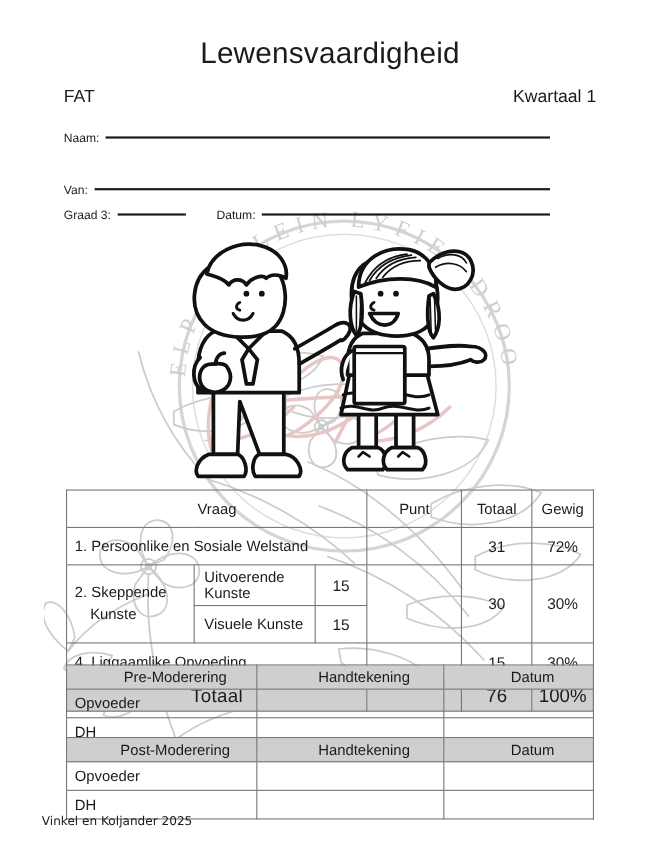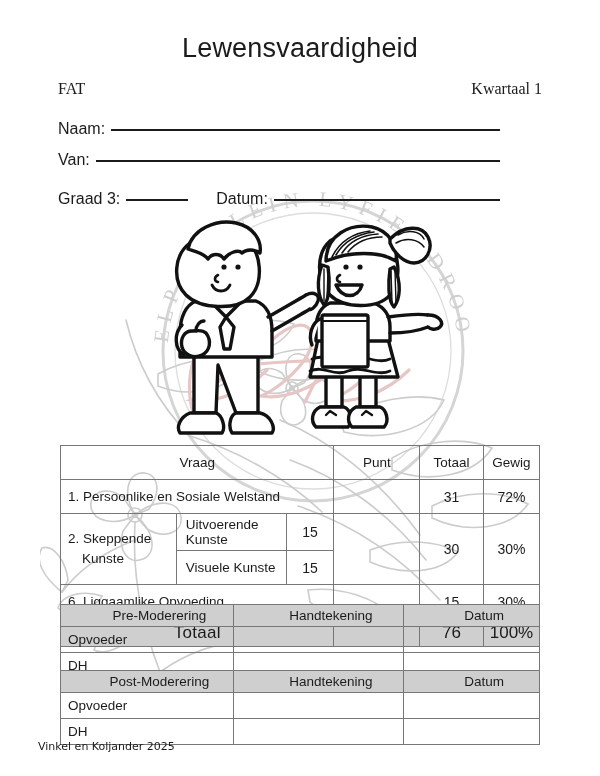--- a/index.html
+++ b/index.html
@@ -65,43 +65,42 @@
     position: absolute;
     left: 58px;
     right: 58px;
     top: 80px;
     display: flex;
     justify-content: space-between;
     align-items: baseline;
     font-size: 16px;
     color: #1b1b1b;
     z-index: 3;
-    font-family: Liberation Serif, serif;
   }
 
   .field {
     position: absolute;
     display: flex;
     align-items: baseline;
-    font-size: 16px;
+    font-size: 11px;
     color: #1b1b1b;
     z-index: 3;
     white-space: nowrap;
   }
   .field .lbl { flex: 0 0 auto; }
   .field .rule {
     flex: 1 1 auto;
     border-bottom: 2px solid #1b1b1b;
     height: 0;
     position: relative;
     top: -3px;
     margin-left: 6px;
   }
   #field-naam { left: 58px; width: 442px; top: 120px; }
-  #field-van  { left: 58px; width: 442px; top: 151px; }
+  #field-van  { left: 58px; width: 442px; top: 167px; }
   #field-graad{ left: 58px; width: 442px; top: 190px; }
   #field-graad .rule.short { flex: 0 0 62px; margin-right: 28px; }
 
   
   .kids {
     position: absolute;
     left: 150px;
     top: 205px;
     width: 300px;
     height: 238px;
@@ -395,21 +394,21 @@
         <td rowspan="2"></td>
         <td class="num" rowspan="2">30</td>
         <td class="num" rowspan="2">30%</td>
       </tr>
       <tr>
         <td class="c-sub">Visuele Kunste</td>
         <td class="num">15</td>
       </tr>
 
       <tr>
-        <td class="c-left" colspan="3">6. Liggaamlike Opvoeding</td>
+        <td class="c-left" colspan="3">4. Liggaamlike Opvoeding</td>
         <td class="num"></td>
         <td class="num">15</td>
         <td class="num">30%</td>
       </tr>
 
       <tr class="totaal-row">
         <td class="t-label" colspan="3">Totaal</td>
         <td></td>
         <td class="num-big">76</td>
         <td class="num-big">100%</td>

